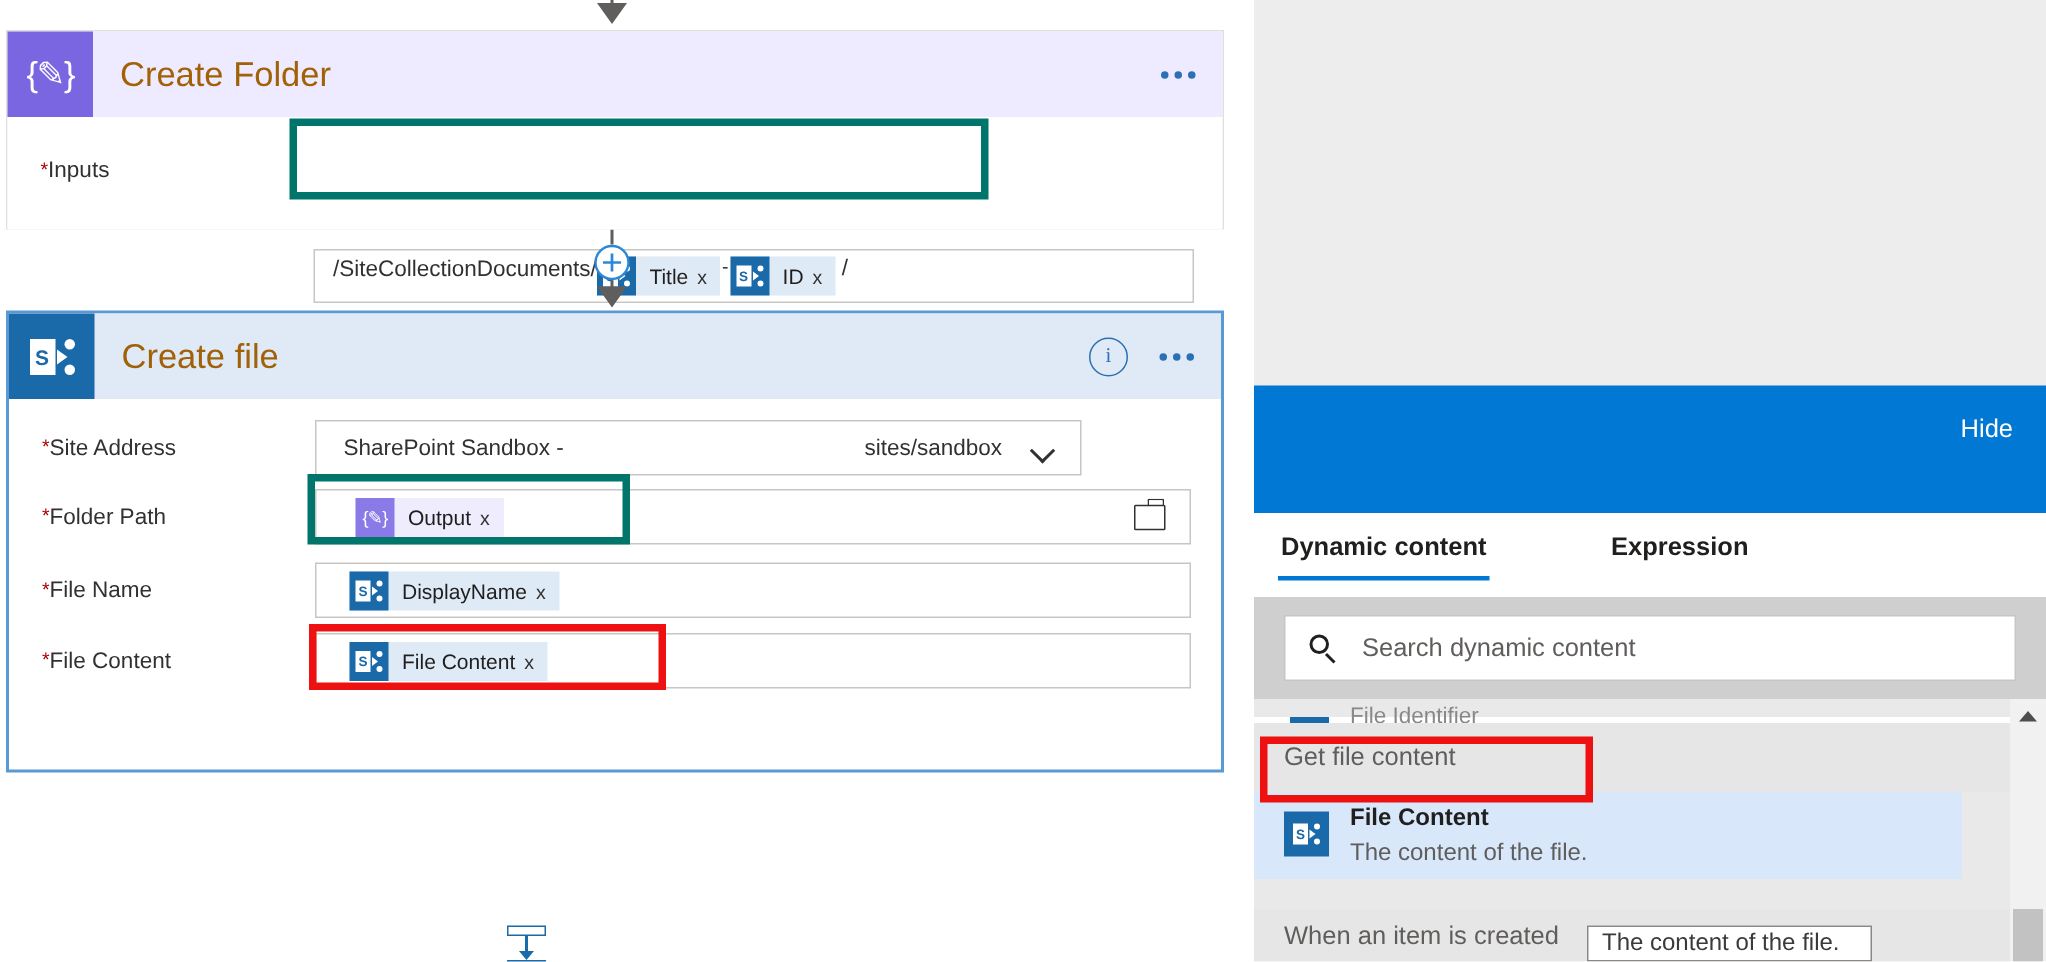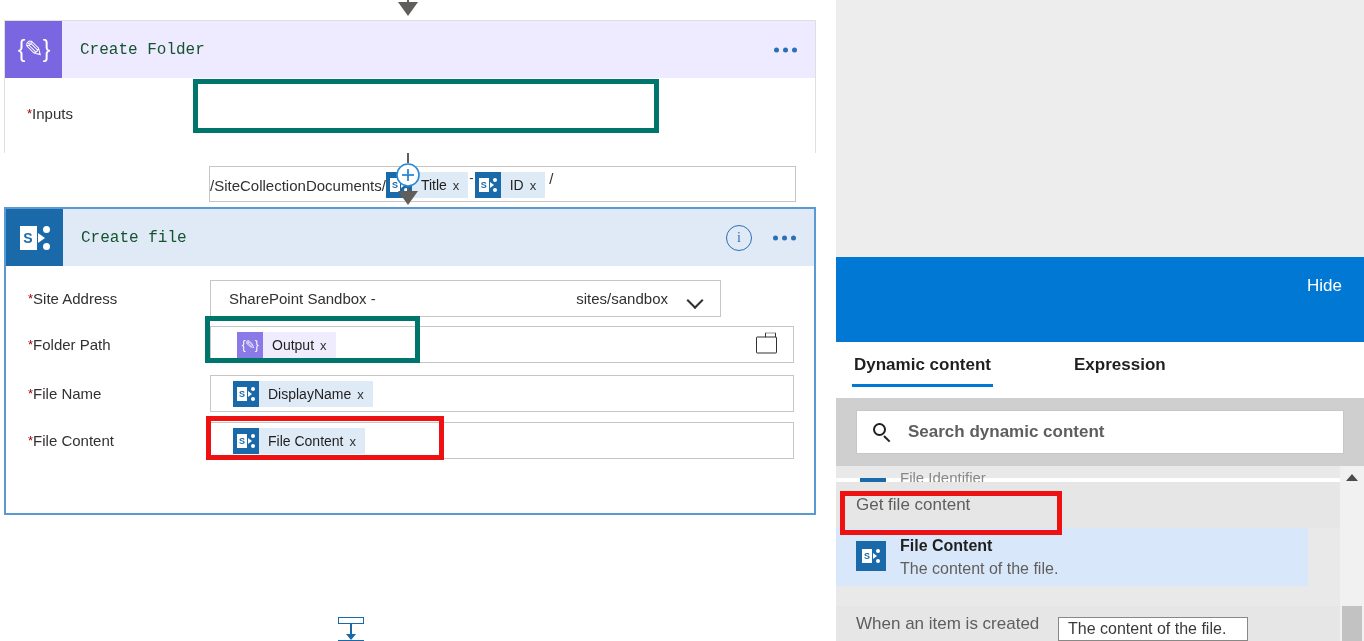--- a/index.html
+++ b/index.html
@@ -30,22 +30,22 @@
   .icon-sq {
     width: 57px; height: 57px; flex: 0 0 57px;
     display: flex; align-items: center; justify-content: center;
   }
   #compose-icon { background: #7a66e0; }
   .compose-glyph {
     color: #fff; font-size: 23px; font-family: "Liberation Sans", sans-serif;
     letter-spacing: -1px; line-height: 1;
   }
   .card-title {
-    margin-left: 18px; font-size: 16px; color: #14532d;
-    font-family: Liberation Mono, monospace; font-weight: 400;
+    margin-left: 18px; font-size: 23px; color: #a16207;
+    font-family: Liberation Sans, sans-serif; font-weight: 400;
   }
   .ellipsis-btn {
     position: absolute; right: 18px; top: 50%; transform: translateY(-50%);
     display: flex; gap: 4px; align-items: center;
   }
   .ellipsis-btn i {
     display: block; width: 5px; height: 5px; border-radius: 50%;
     background: #2b6fb5;
   }
 
@@ -246,21 +246,20 @@
     content:""; position:absolute; left:0; top:0; width: 13px; height: 13px;
     border: 2px solid #201f1e; border-radius: 50%; box-sizing: border-box;
   }
   .mag::after {
     content:""; position:absolute; left: 11px; top: 12px; width: 8px; height: 2px;
     background: #201f1e; transform: rotate(45deg); transform-origin: left center;
   }
   #search-placeholder {
     margin-left: 16px; font-size: 17px; color: #605e5c;
     font-family: "Liberation Sans", sans-serif;
-    font-weight: bold;
   }
 
   
   #panel-list { position: absolute; left: 0; top: 466px; width: 504px; height: 175px; overflow: hidden; }
   .list-partial {
     position: absolute; left: 0; top: 12px; width: 504px; height: 18px; background: #fff;
   }
   .list-partial .pbar {
     position: absolute; left: 24px; top: 0; width: 26px; height: 5px; background: #1a69a8;
   }
@@ -343,21 +342,21 @@
         <div class="ellipsis-btn">
           <i></i>
             <i></i>
             <i></i>
         </div>
       </div>
       <div id="compose-body">
         <span class="req-label" style="left:22px;top:27px"><span class="star">*</span><span>Inputs</span></span>
 
         <div class="field-box" style="left:204px;top:88px;width:587px;height:36px">
-          <div style="position:absolute;left:0;top:4px;display:flex;align-items:center;height:28px">
+          <div style="position:absolute;left:12px;top:4px;display:flex;align-items:flex-start;height:28px">
             <span style="font-size:15px;color:#323130;font-family:'Liberation Sans',sans-serif">/SiteCollectionDocuments/</span>
             <span class="chip">
               <span class="chip-ico sp">
                 <span class="sp-glyph">
                     <span class="pg">S</span>
                     <span class="d1"></span>
                     <span class="d2"></span>
                     <span class="arw"></span>
                   </span>
               </span>

